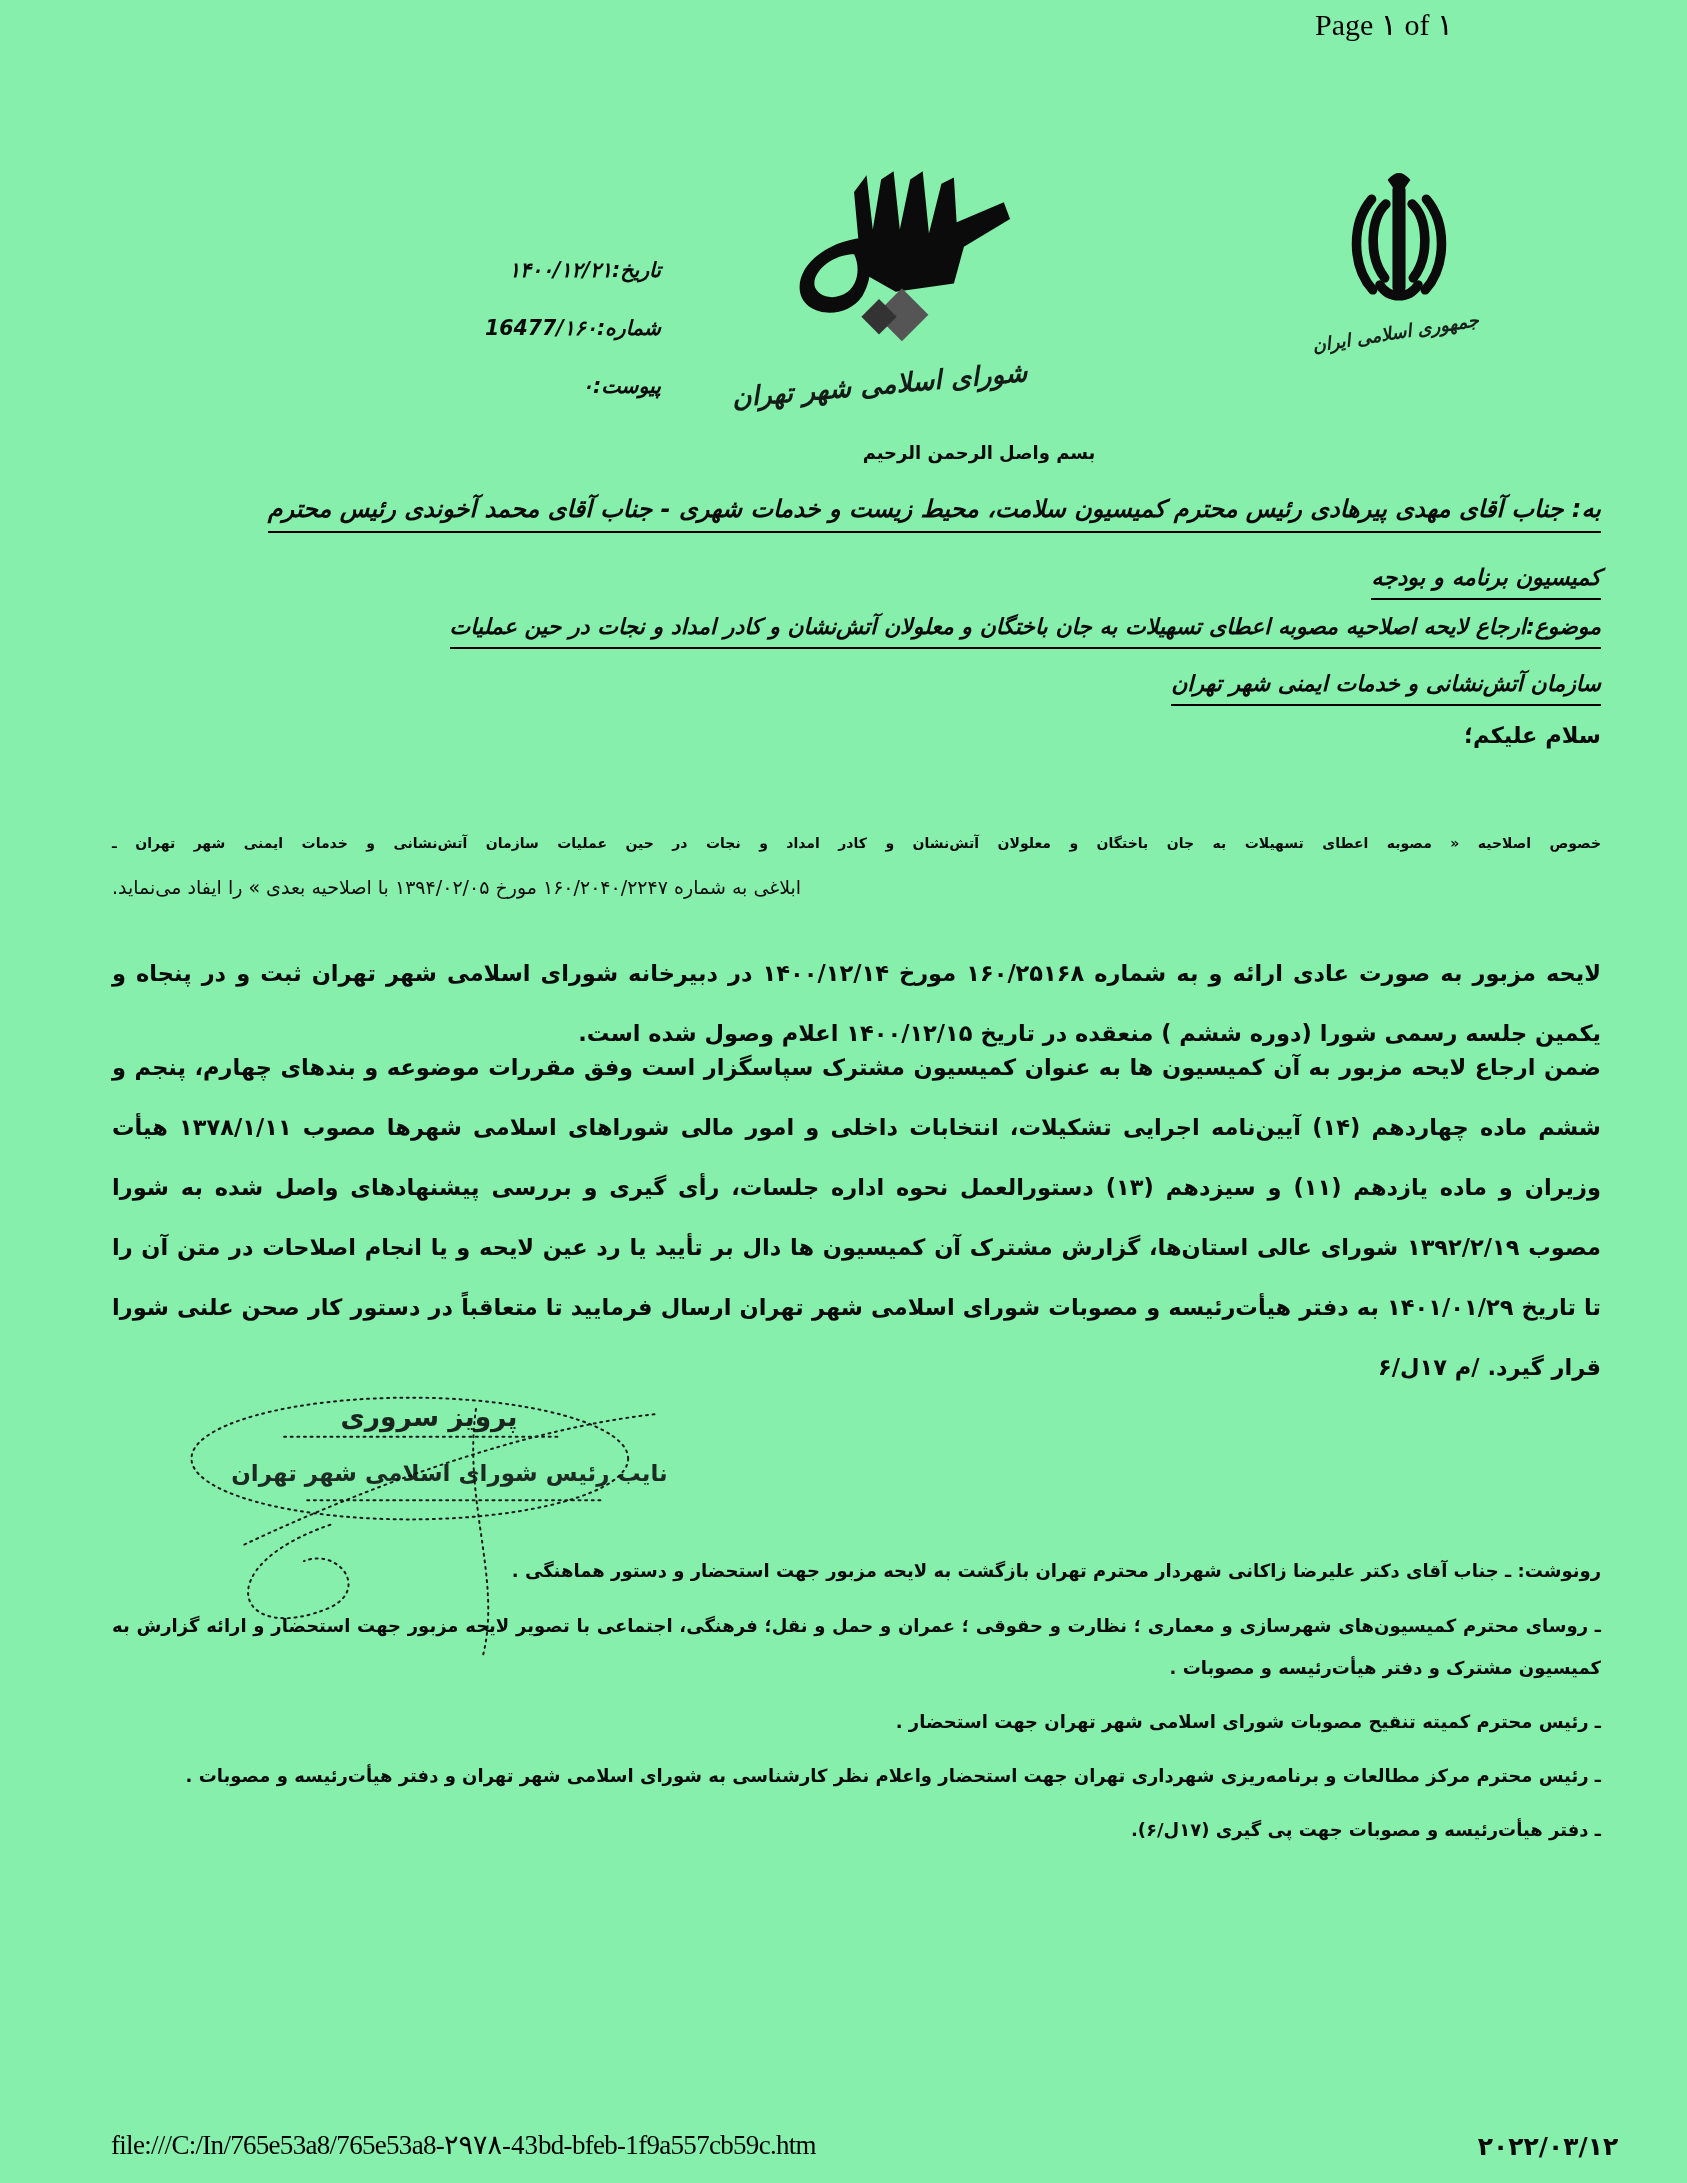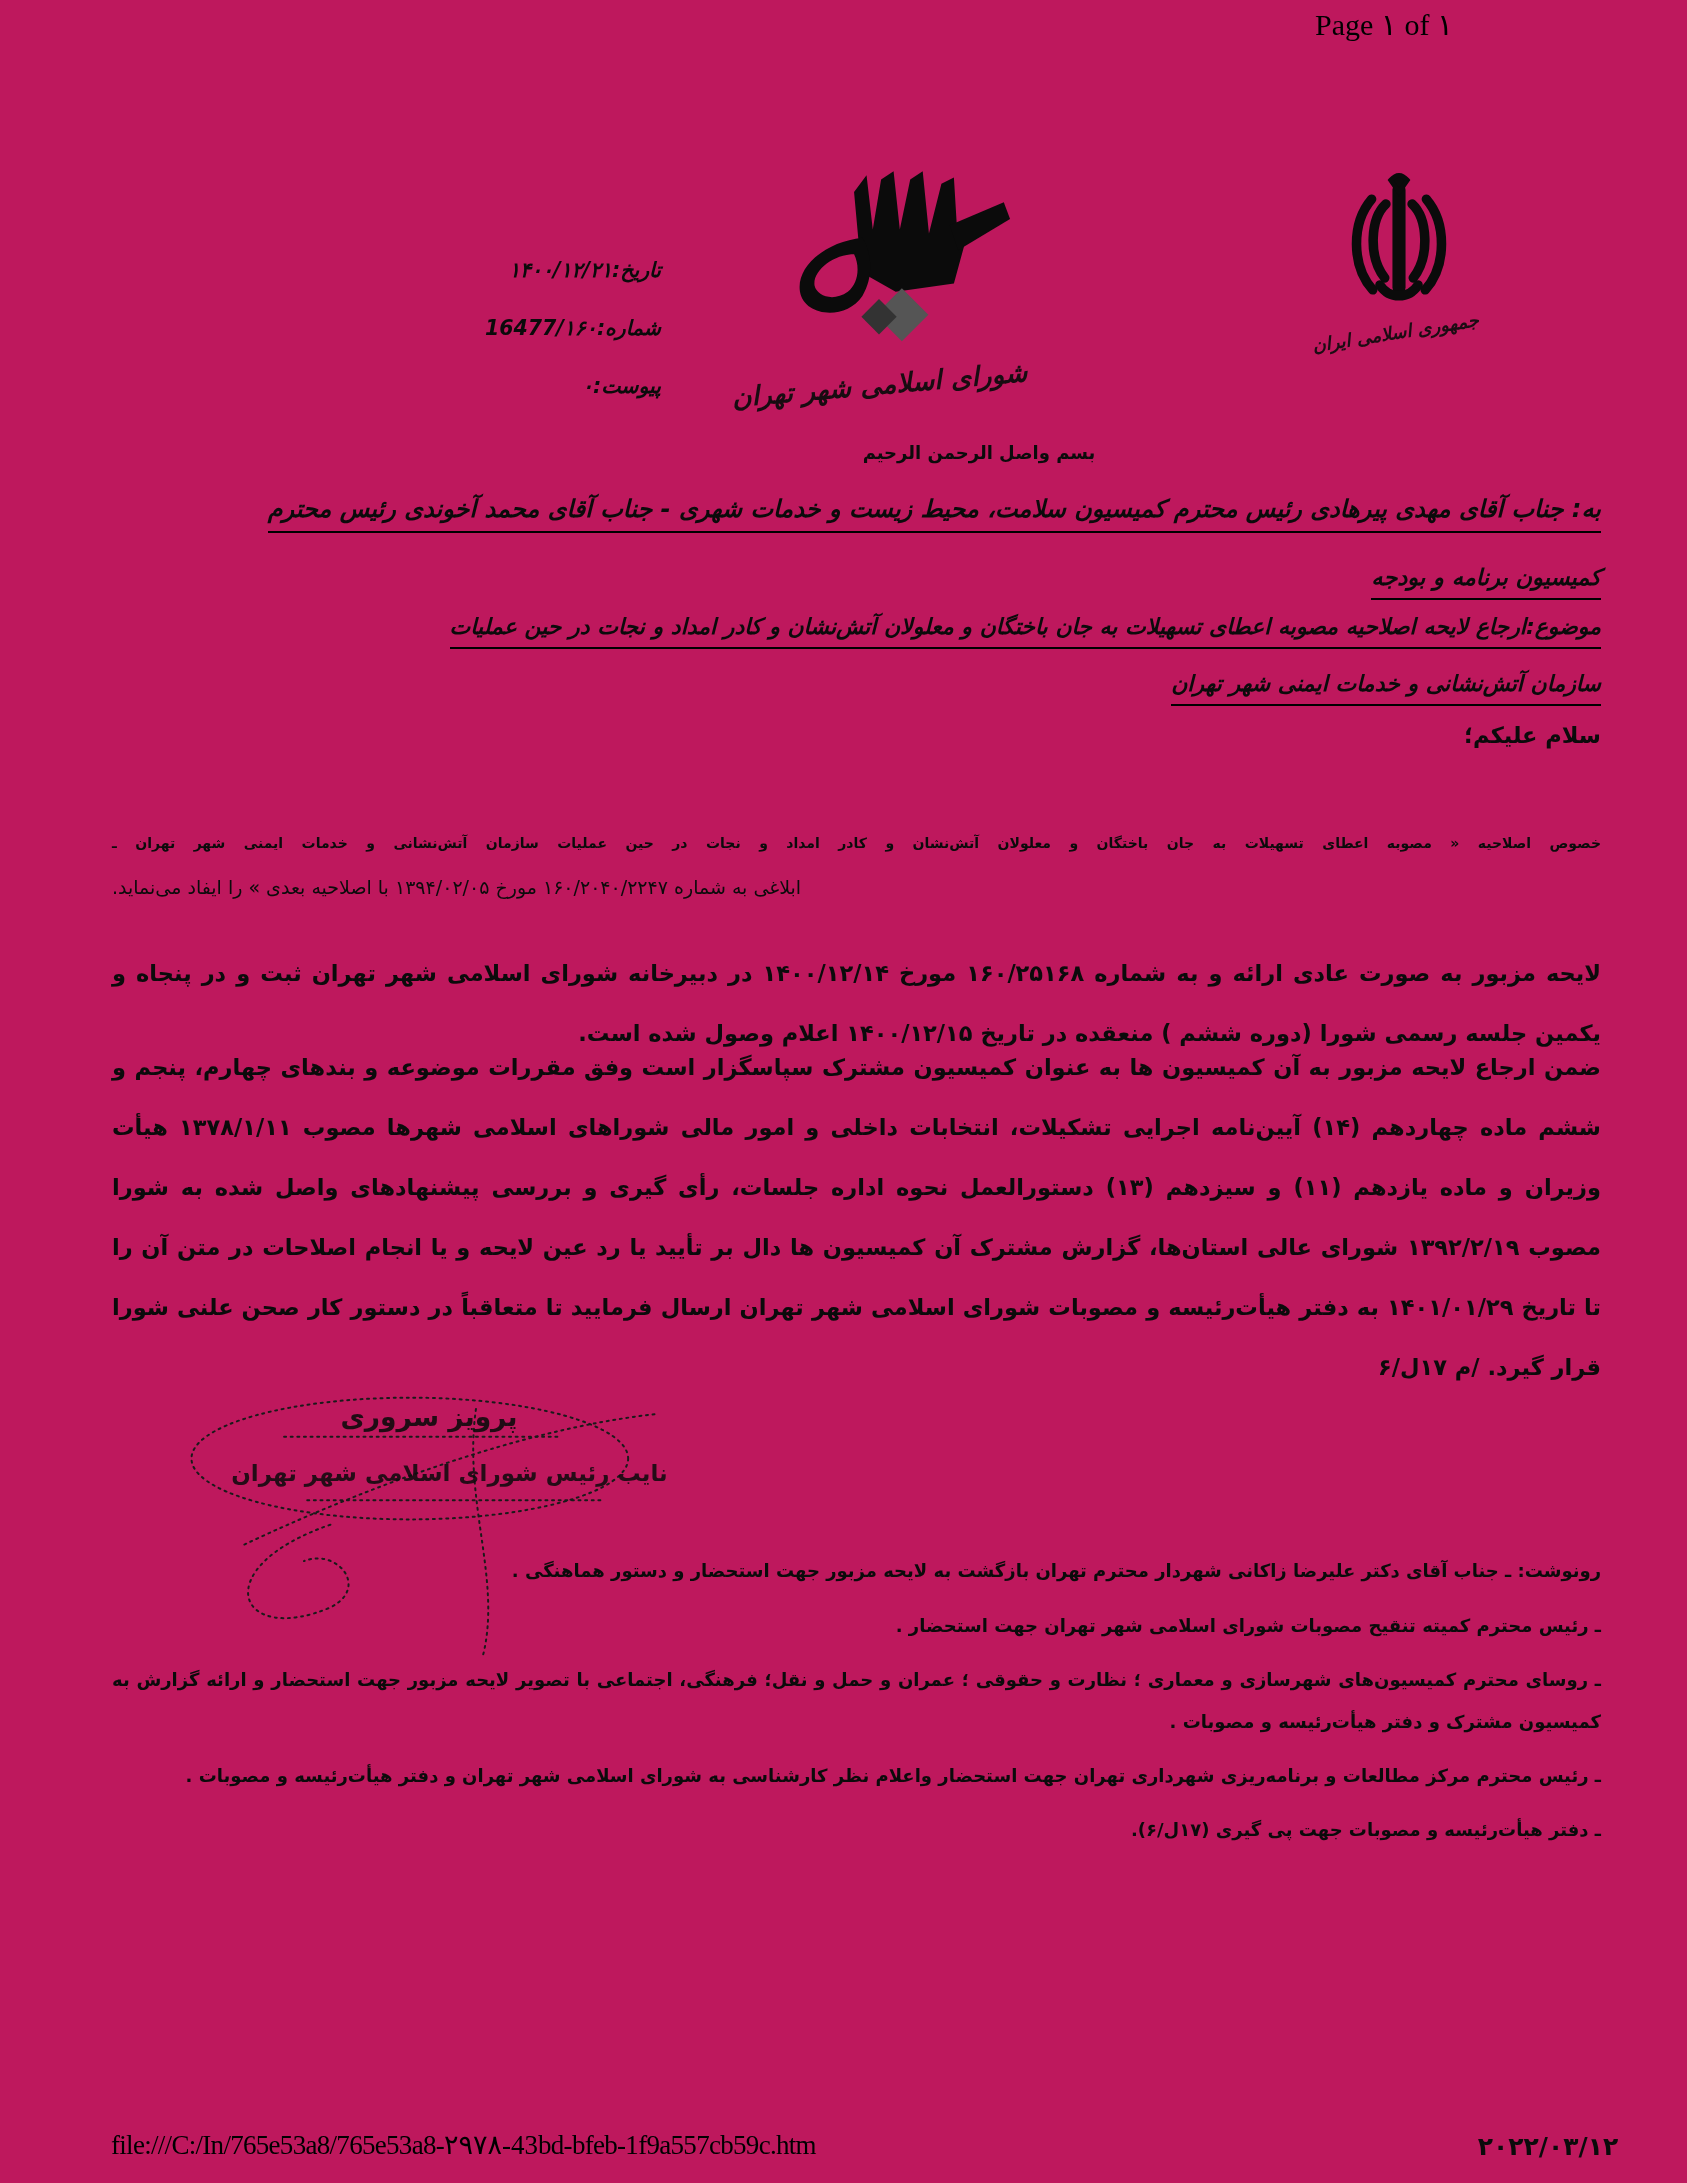--- a/index.html
+++ b/index.html
@@ -1,19 +1,19 @@
 <!DOCTYPE html>
 <html lang="fa" style="font-size:10.6px"><head>
 <meta charset="utf-8">
 <style>
   html,body{margin:0;padding:0;background:#ffffff;}
   .page{
     position:relative;
     width:1687px;height:2183px;
-    background:#be185d;
+    background:#86efac;
     color:#0b0b0b;
     overflow:hidden;
   }
   .fa{font-family:"DejaVu Sans",sans-serif;direction:rtl;}
   .lat{font-family:"Liberation Serif",serif;direction:ltr;}
   .abs{position:absolute;}
 
   .page-label{top:6.6px;left:1315px;font-size:30px;color:#000;}
 
   
@@ -136,22 +136,22 @@
         <path d="M470,30 C450,170 510,290 480,405"></path>
         <path d="M250,205 C60,270 110,390 250,330 C310,300 260,240 210,260"></path>
       </g>
     </svg>
     <div class="sig-name fa">پرویز سروری</div>
     <div class="sig-title fa">نایب رئیس شورای اسلامی شهر تهران</div>
   </div>
 
   <div class="abs col cc fa">
     <div class="lead">رونوشت: ـ جناب آقای دکتر علیرضا زاکانی شهردار محترم تهران بازگشت به لایحه مزبور جهت استحضار و دستور هماهنگی .</div>
+    <div class="item">ـ روسای محترم کمیسیون‌های شهرسازی و معماری ؛ نظارت و حقوقی ؛ عمران و حمل و نقل؛ فرهنگی، اجتماعی با تصویر لایحه مزبور جهت استحضار و ارائه گزارش به کمیسیون مشترک و دفتر هیأت‌رئیسه و مصوبات .</div>
     <div class="item short">ـ رئیس محترم کمیته تنقیح مصوبات شورای اسلامی شهر تهران جهت استحضار .</div>
-    <div class="item">ـ روسای محترم کمیسیون‌های شهرسازی و معماری ؛ نظارت و حقوقی ؛ عمران و حمل و نقل؛ فرهنگی، اجتماعی با تصویر لایحه مزبور جهت استحضار و ارائه گزارش به کمیسیون مشترک و دفتر هیأت‌رئیسه و مصوبات .</div>
     <div class="item">ـ رئیس محترم مرکز مطالعات و برنامه‌ریزی شهرداری تهران جهت استحضار واعلام نظر کارشناسی به شورای اسلامی شهر تهران و دفتر هیأت‌رئیسه و مصوبات .</div>
     <div class="item short">ـ دفتر هیأت‌رئیسه و مصوبات جهت پی گیری (۱۷ل/۶).</div>
   </div>
 
   <div class="abs file-url lat">file:///C:/In/765e53a8/765e53a8-۲۹۷۸-43bd-bfeb-1f9a557cb59c.htm</div>
   <div class="abs foot-date fa">۲۰۲۲/۰۳/۱۲</div>
 
 </div>
 
 

